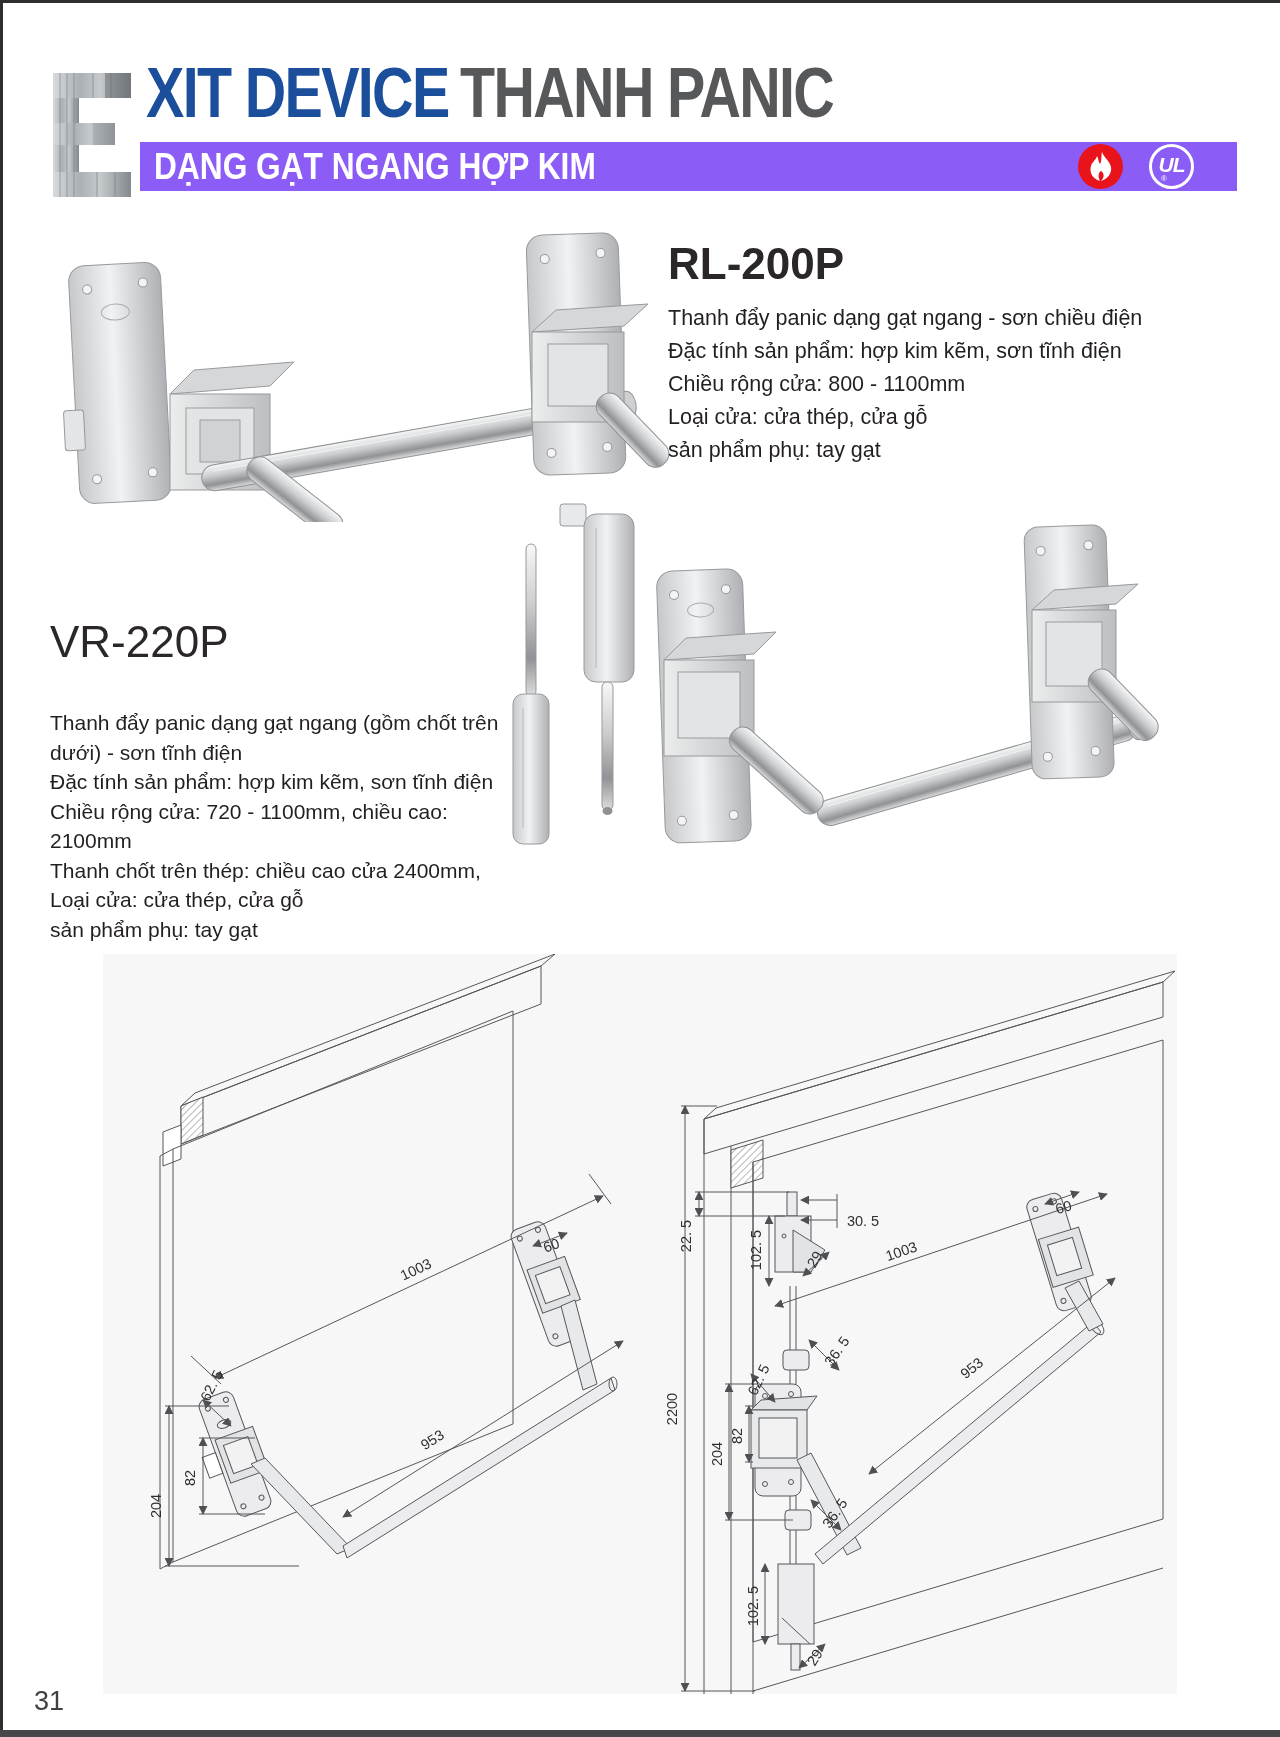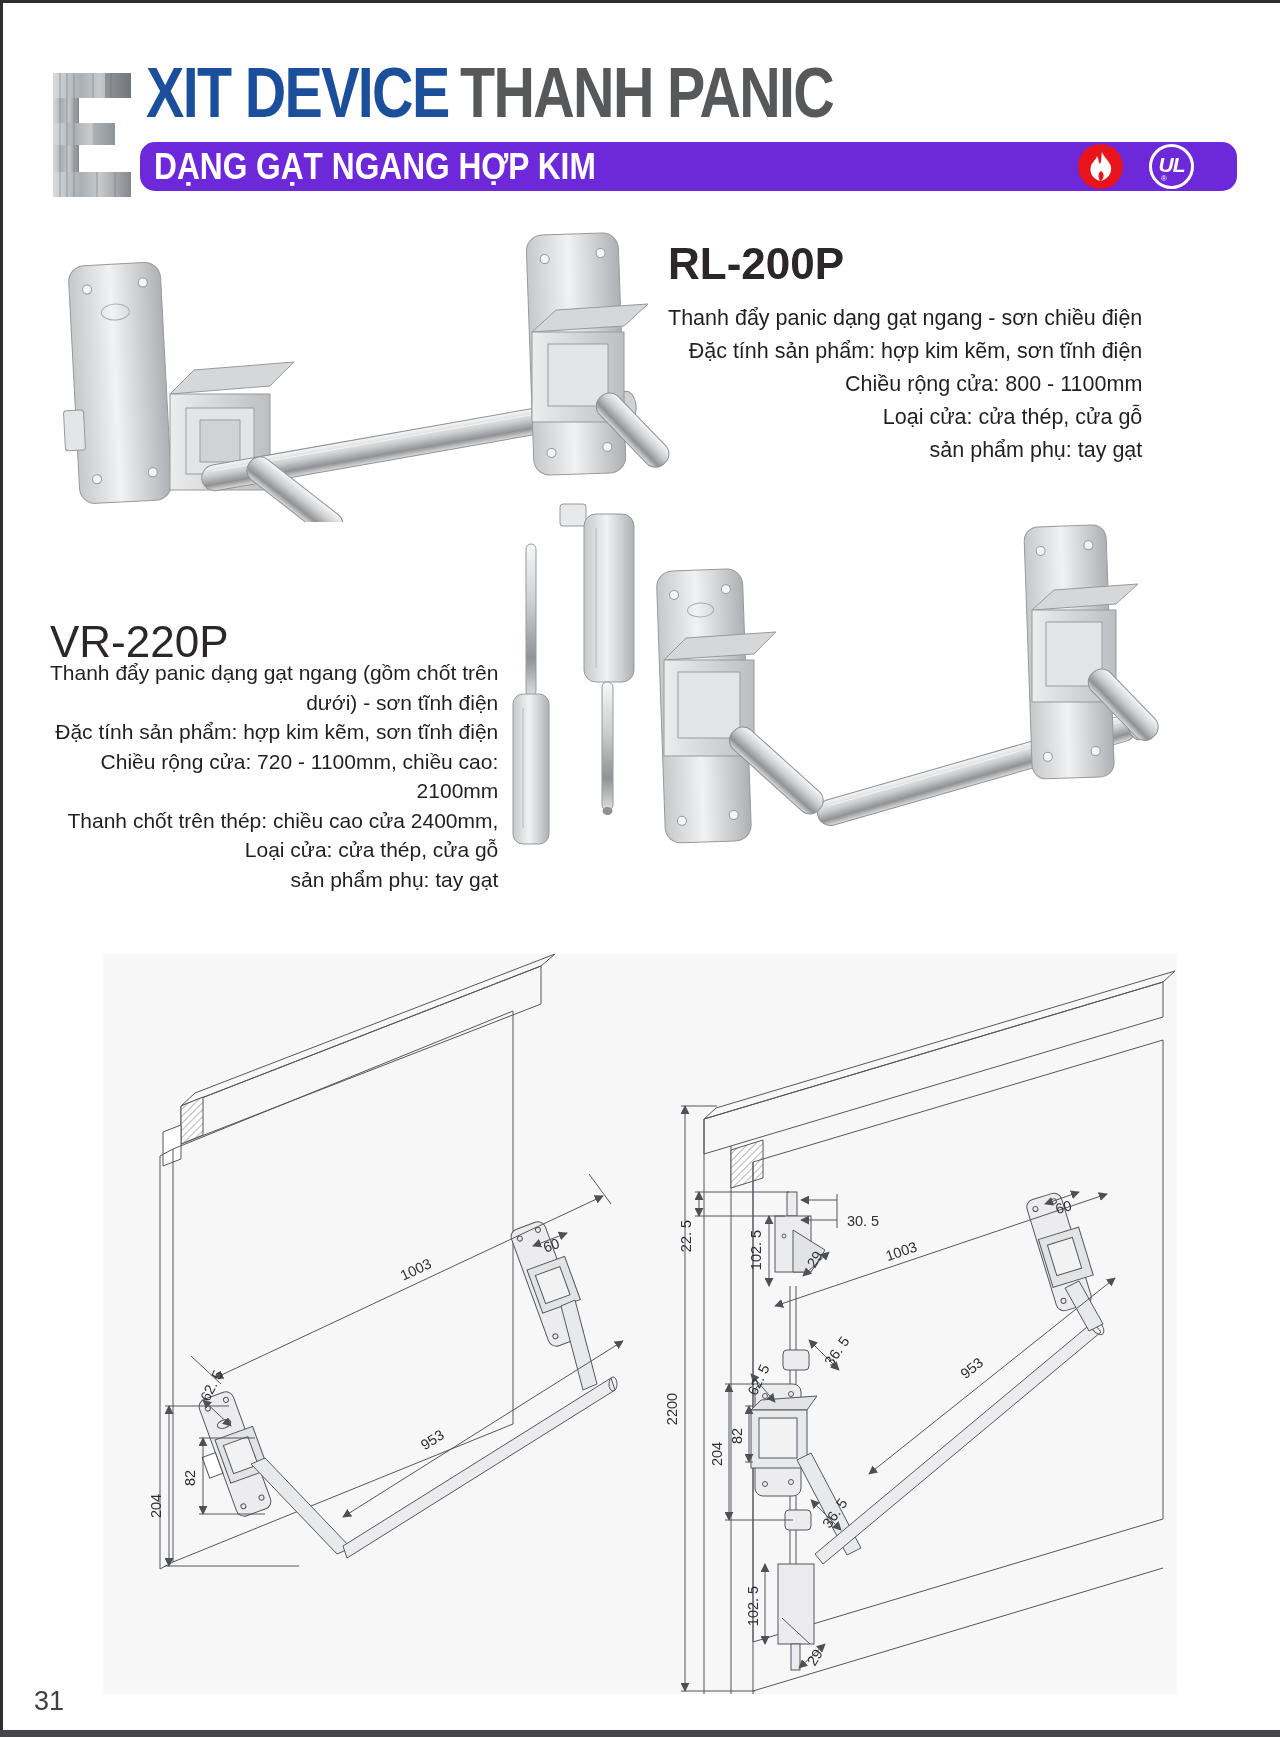--- a/index.html
+++ b/index.html
@@ -1,40 +1,40 @@
 <!DOCTYPE html>
 <html><head>
 <meta charset="utf-8">
 <style>
   html,body{margin:0;padding:0;background:#e9e9e9;}
   .page{position:relative;width:1280px;height:1737px;background:#ffffff;overflow:hidden;
-        font-family:"Liberation Sans","DejaVu Sans",sans-serif;color:#272324;text-align:right;}
+        font-family:"Liberation Sans","DejaVu Sans",sans-serif;color:#272324;}
   .abs{position:absolute;}
   
   .edge-top{left:0;top:0;width:1280px;height:3px;background:#2e2e30;}
   .edge-left{left:0;top:0;width:3px;height:1737px;background:#2e2e30;}
   .edge-bottom{left:0;top:1730px;width:1280px;height:7px;background:#47474a;}
   
   .hdr-title{left:146px;top:60px;white-space:nowrap;font-weight:700;font-size:70px;line-height:66px;
              letter-spacing:-2px;transform:scaleX(.82);transform-origin:0 0;}
   .hdr-title .t-blue{color:#1b4e9b;}
   .hdr-title .t-gray{color:#57585a;margin-left:14px;}
-  .banner{left:140px;top:142px;width:1097px;height:49px;background:#6d28d9;display:flex;align-items:center;border-radius:15px;}
+  .banner{left:140px;top:142px;width:1097px;height:49px;background:#8b5cf6;display:flex;align-items:center;}
   .banner-text{margin-left:14px;color:#ffffff;font-weight:700;font-size:36px;letter-spacing:0px;
                transform:scaleX(.88);transform-origin:0 50%;white-space:nowrap;}
   .cert-badges{left:1078px;top:142px;width:124px;height:49px;display:flex;align-items:center;gap:26px;}
   .fire-badge{width:45px;height:45px;border-radius:50%;background:#e8131b;display:flex;align-items:center;justify-content:center;}
   .ul-badge{width:45px;height:45px;border-radius:50%;border:3px solid #ffffff;box-sizing:border-box;
             display:flex;align-items:center;justify-content:center;position:relative;}
   .ul-badge .ul-txt{color:#ffffff;font-weight:700;font-size:21px;font-style:italic;letter-spacing:-1px;margin-top:-4px;}
   .ul-badge .ul-reg{position:absolute;left:9px;bottom:3px;color:#ffffff;font-size:8px;}
   
   .model-title{font-size:44px;font-weight:400;color:#2b2728;line-height:48px;}
   .desc-rl{left:668px;top:302px;font-size:21.5px;line-height:33px;color:#231f20;}
-  .desc-vr{left:50px;top:658px;font-size:21px;line-height:29.5px;color:#231f20;}
+  .desc-vr{left:50px;top:708px;font-size:21px;line-height:29.5px;color:#231f20;}
   .rl-title{left:668px;top:240px;font-weight:bold;}
   .vr-title{left:50px;top:618px;}
   
   .diagram-panel{left:103px;top:954px;width:1074px;height:740px;background:#f7f7f8;}
   .page-number{left:34px;top:1686px;font-size:27px;color:#404040;}
   svg{display:block;}
   svg text{font-family:"Liberation Sans","DejaVu Sans",sans-serif;}
 </style>
 </head>
 <body>

